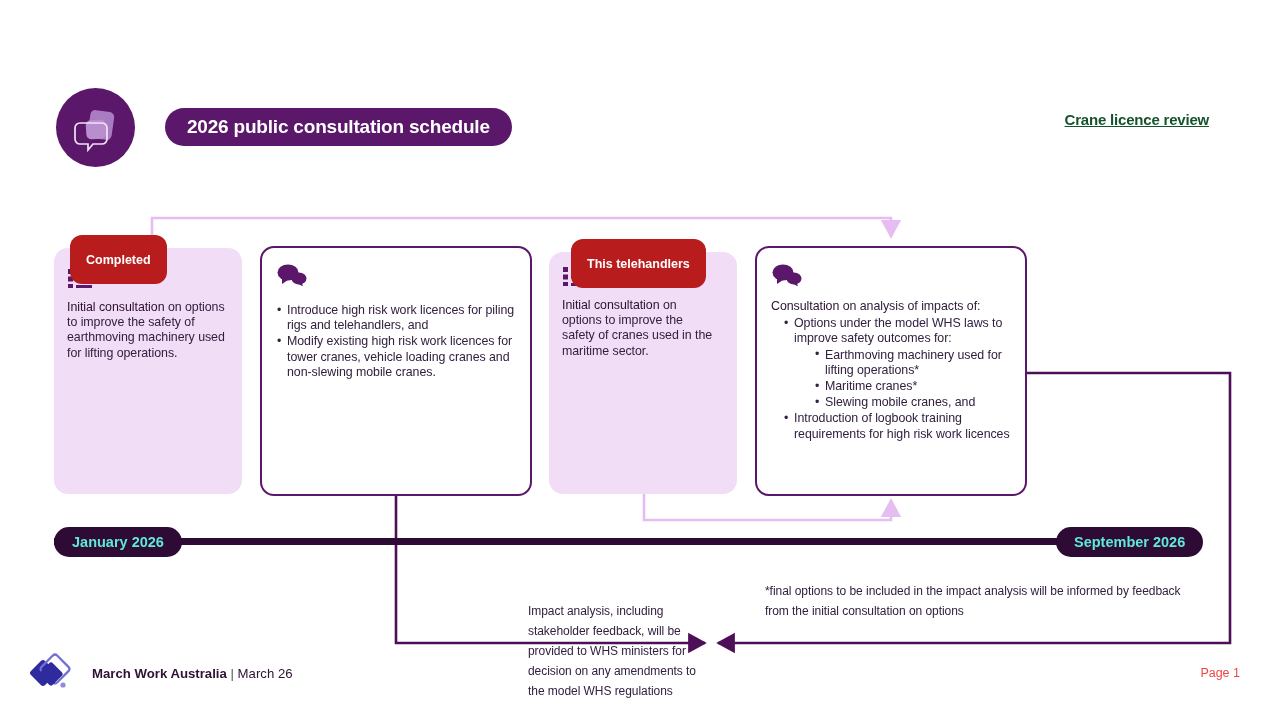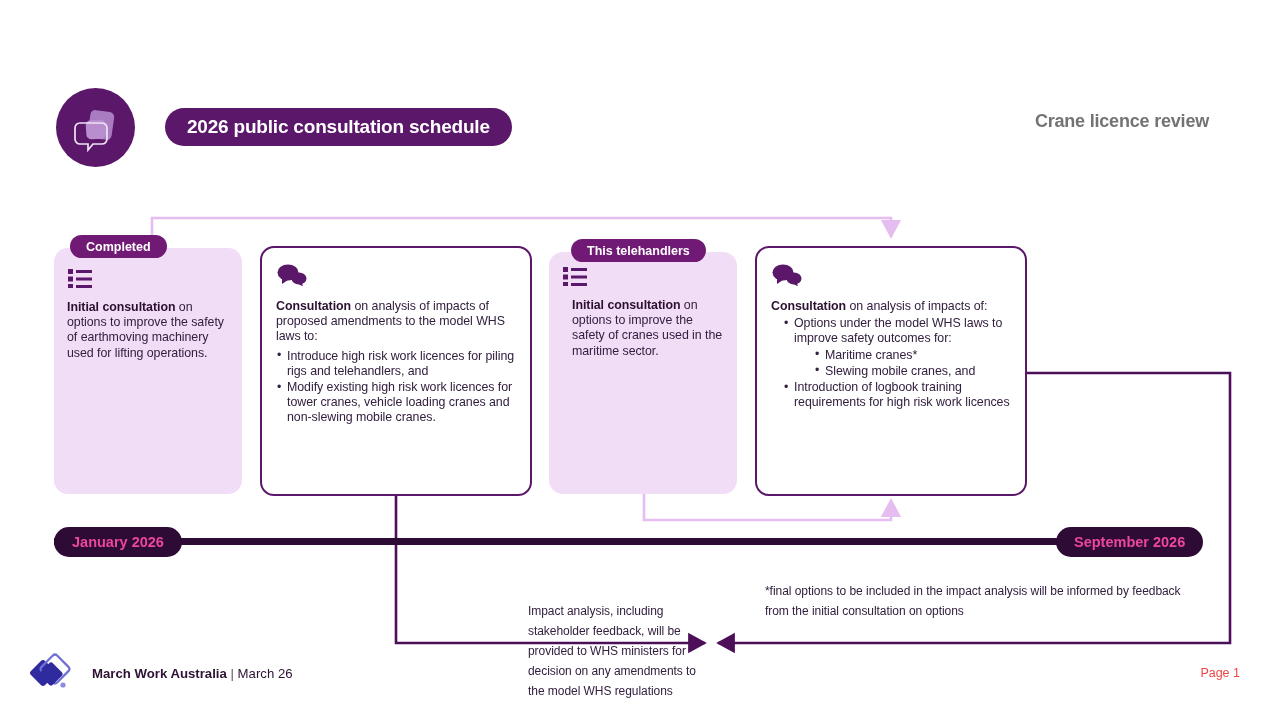--- a/index.html
+++ b/index.html
@@ -41,66 +41,67 @@
     color: #ffffff;
     font-size: 19px;
     font-weight: bold;
     letter-spacing: -0.2px;
     display: flex; align-items: center;
     white-space: nowrap;
   }
   .deck-title {
     position: absolute;
     right: 71px; top: 111px;
-    font-size: 18px;
+    font-size: 15px;
     font-weight: bold;
-    color: #737373;
+    color: #14532d;
     letter-spacing: -0.2px;
     white-space: nowrap;
+    text-decoration: underline;
   }
 
   
   .card {
     position: absolute;
     box-sizing: border-box;
   }
   .card.fill {
     background: #f2ddf7;
     border-radius: 14px;
   }
   .card.outline {
     background: #ffffff;
     border: 2.2px solid #5b1769;
     border-radius: 14px;
   }
   .card-badge {
     position: absolute;
     height: 23px;
-    padding: 0 16px;
+    padding: 13px 16px;
     border-radius: 12px;
-    background: #701a75;
+    background: #b91c1c;
     color: #ffffff;
     font-size: 12.5px;
     font-weight: bold;
     display: flex; align-items: center; justify-content: center;
     white-space: nowrap;
     z-index: 4;
   }
   .card-icon {
     position: absolute;
     z-index: 3;
   }
   .card-body {
     position: absolute;
     font-size: 12.4px;
     line-height: 15.2px;
     color: #33203f;
     letter-spacing: -0.05px;
   }
-  .card-body b { font-weight: bold; color: #2b1030; text-align: center; }
+  .card-body b { font-weight: normal; color: #2b1030; text-align: center; }
   .card-body p { margin: 0; }
   ul.blist {
     list-style: none;
     margin: 0;
     padding: 0;
   }
   ul.blist > li {
     position: relative;
     padding-left: 11px;
     margin-top: 1px;
@@ -124,21 +125,21 @@
     width: 1096px;
     height: 7px;
     background: #2e0b35;
   }
   .tl-pill {
     position: absolute;
     height: 30px;
     padding: 0 18px;
     border-radius: 15px;
     background: #2e0b35;
-    color: #ec4899;
+    color: #5eead4;
     font-size: 14.5px;
     font-weight: bold;
     display: flex; align-items: center; justify-content: center;
     white-space: nowrap;
     z-index: 6;
   }
 
   
   .note {
     position: absolute;
@@ -232,60 +233,60 @@
   <div class="card outline" style="left:260px; top:246px; width:272px; height:250px;">
     <div class="card-icon" style="left:15px; top:16px;">
       <svg width="30" height="22" viewBox="0 0 30 22">
         <ellipse cx="11" cy="8.5" rx="10.5" ry="8" fill="#5b1769"></ellipse>
         <path d="M5,14 l0,6 l6,-4 z" fill="#5b1769"></path>
         <ellipse cx="22" cy="14.5" rx="7.5" ry="6" fill="#5b1769"></ellipse>
         <path d="M25,19 l1,3.5 l-4.5,-2.5 z" fill="#5b1769"></path>
       </svg>
     </div>
     <div class="card-body" style="left:14px; top:51px; width:244px;">
-      <p><b>Consultation</b><span> on analysis of impacts of proposed amendments to the model WHS laws to:</span></p>
       <ul class="blist" style="margin-top:4px;">
         <li>Introduce high risk work licences for piling rigs and telehandlers, and</li>
         <li>Modify existing high risk work licences for tower cranes, vehicle loading cranes and non-slewing mobile cranes.</li>
       </ul>
     </div>
   </div>
 
   <div class="card fill" style="left:549px; top:252px; width:188px; height:242px;">
     <div class="card-badge" style="left:22px; top:-13px;">This telehandlers</div>
     <div class="card-icon" style="left:14px; top:14px;">
       <svg width="24" height="20" viewBox="0 0 24 20">
         <rect x="0" y="1" width="5" height="5" fill="#5b1769"></rect>
         <rect x="8" y="2" width="16" height="3" fill="#5b1769"></rect>
         <rect x="0" y="8.5" width="5" height="5" fill="#5b1769"></rect>
         <rect x="8" y="9.5" width="16" height="3" fill="#5b1769"></rect>
         <rect x="0" y="16" width="5" height="5" fill="#5b1769"></rect>
         <rect x="8" y="17" width="16" height="3" fill="#5b1769"></rect>
       </svg>
     </div>
-    <div class="card-body" style="left:23px; top:46px; width:156px;">
+    <div class="card-body" style="left:13px; top:46px; width:156px;">
       <p><b>Initial consultation</b><span> on options to improve the safety of cranes used in the maritime sector.</span></p>
     </div>
   </div>
 
   <div class="card outline" style="left:755px; top:246px; width:272px; height:250px;">
     <div class="card-icon" style="left:15px; top:16px;">
       <svg width="30" height="22" viewBox="0 0 30 22">
         <ellipse cx="11" cy="8.5" rx="10.5" ry="8" fill="#5b1769"></ellipse>
         <path d="M5,14 l0,6 l6,-4 z" fill="#5b1769"></path>
         <ellipse cx="22" cy="14.5" rx="7.5" ry="6" fill="#5b1769"></ellipse>
         <path d="M25,19 l1,3.5 l-4.5,-2.5 z" fill="#5b1769"></path>
       </svg>
     </div>
     <div class="card-body" style="left:14px; top:51px; width:248px;">
       <p><b>Consultation</b><span> on analysis of impacts of:</span></p>
       <ul class="blist" style="padding-left:12px; margin-top:2px;">
         <li>
           <span>Options under the model WHS laws to improve safety outcomes for:</span>
           <ul class="blist sub">
+            <li>Earthmoving machinery used for lifting operations*</li>
             <li>Maritime cranes*</li>
             <li>Slewing mobile cranes, and</li>
           </ul>
         </li>
         <li>Introduction of logbook training requirements for high risk work licences</li>
       </ul>
     </div>
   </div>
 
   <div class="tl-bar"></div>

